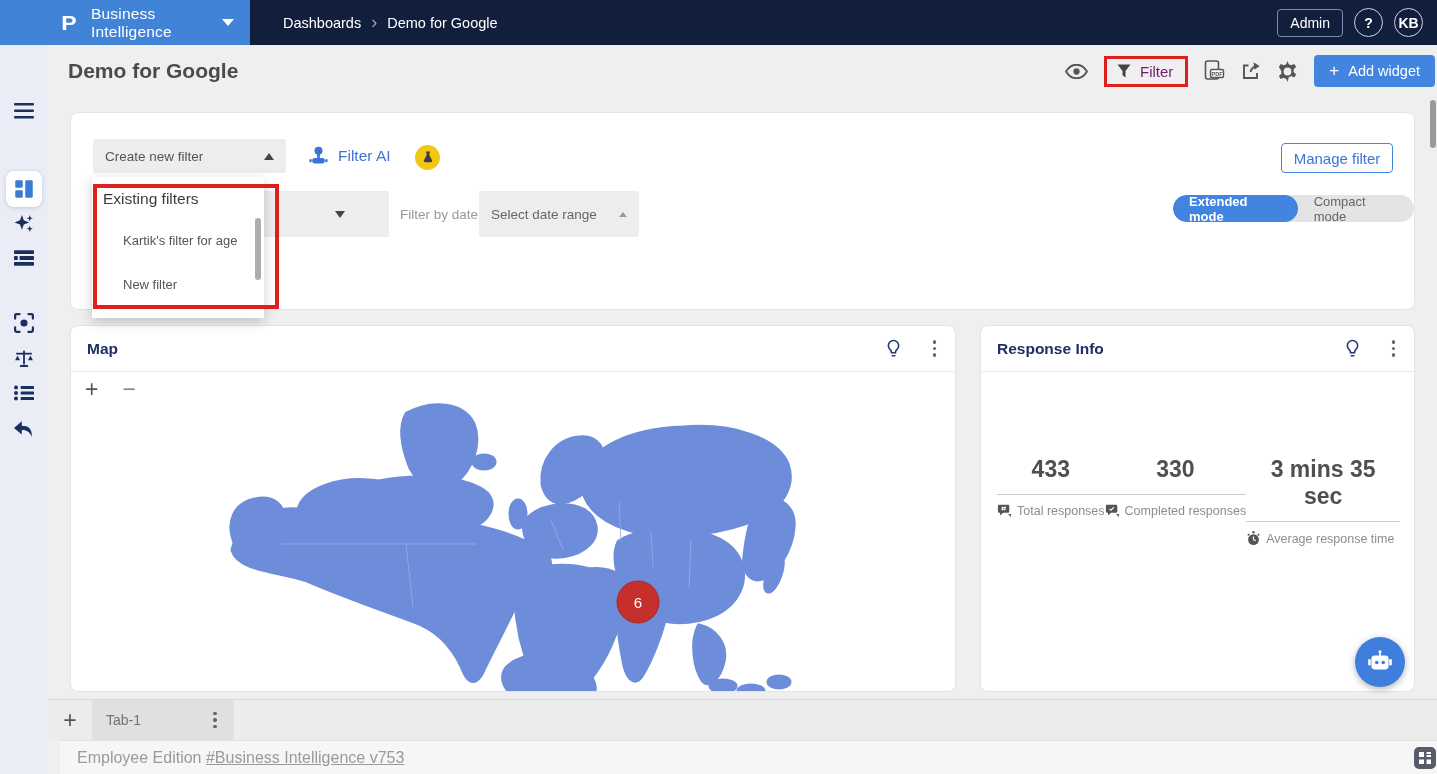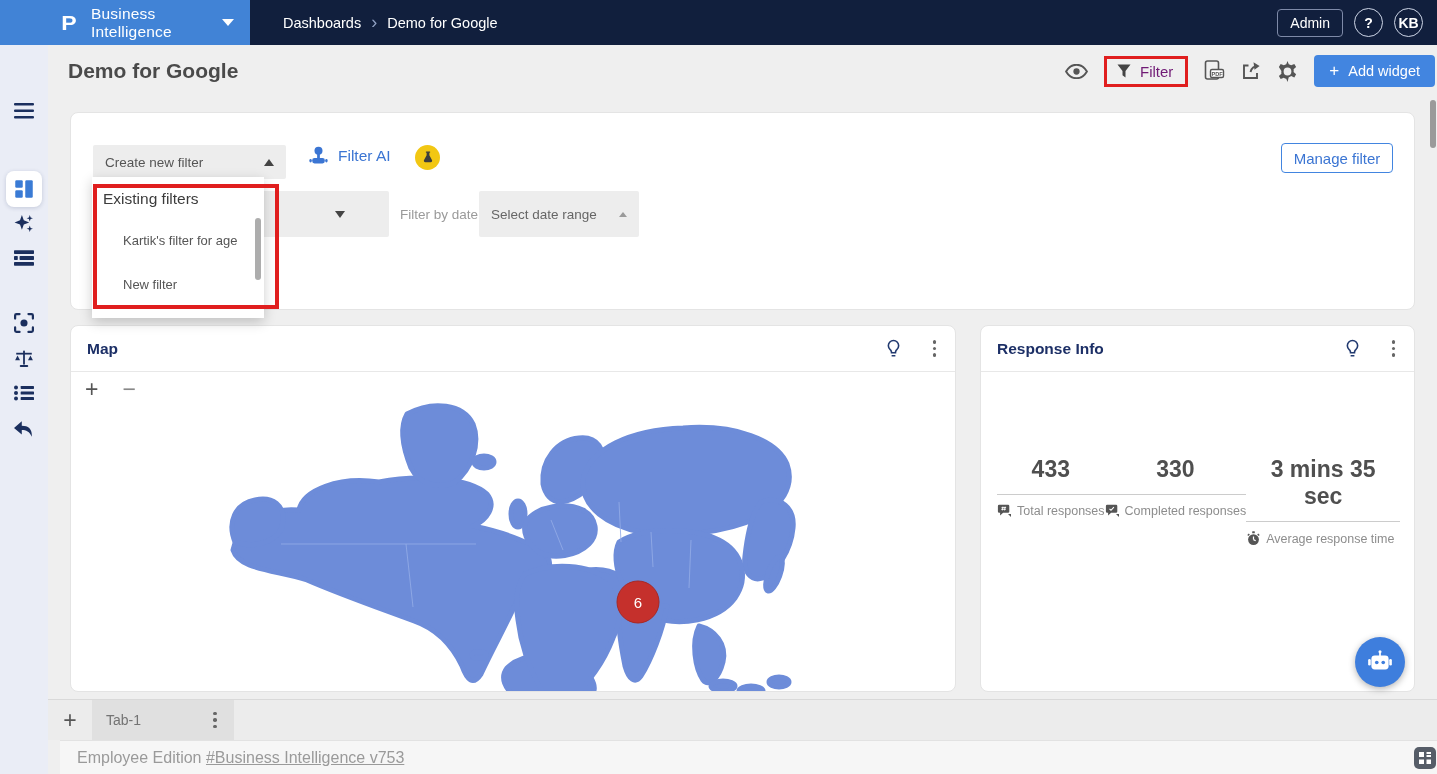--- a/index.html
+++ b/index.html
@@ -29,21 +29,21 @@
   .toolbar-right { margin-left:auto; display:flex; align-items:center; gap:16px; margin-right:2px; }
   .tool-ic { display:flex; align-items:center; cursor:pointer; }
   .filter-annot { border:3px solid var(--annotation_red); display:flex; align-items:center; gap:9px; padding:4px 12px 4px 10px; cursor:pointer; }
   .filter-annot span { font-size:15px; color:#701a75; }
   .add-widget-btn { background:var(--accent_blue); color:#fff; border:none; border-radius:4px; height:32px; padding:0 15px; display:flex; align-items:center; gap:9px; font-size:14.5px; cursor:pointer; font-family:inherit; }
   .add-widget-btn .plus { font-size:17px; }
 
   
   .filter-card { position:absolute; left:70px; top:112px; width:1345px; height:198px; background:#fff; border:1px solid #e4e4e4; border-radius:8px; z-index:5; }
   .select-box { background:#ededed; display:flex; align-items:center; font-size:13.5px; color:#555; cursor:pointer; border-radius:2px; }
-  .create-filter { position:absolute; left:22px; top:26px; width:193px; height:34px; padding:4px 12px;margin-top:6px; }
+  .create-filter { position:absolute; left:22px; top:26px; width:193px; height:34px; padding:4px 12px; }
   .caret-up-d { width:0; height:0; border-left:5.5px solid transparent; border-right:5.5px solid transparent; border-bottom:7px solid #444; margin-left:auto; }
   .caret-dn-d { width:0; height:0; border-left:5.5px solid transparent; border-right:5.5px solid transparent; border-top:7px solid #444; margin-left:auto; }
   .filter-ai { position:absolute; left:238px; top:33px; display:flex; align-items:center; gap:10px; color:var(--link_blue); font-size:15.5px; cursor:pointer; }
   .beta-badge { position:absolute; left:344px; top:32px; width:25px; height:25px; border-radius:50%; background:var(--badge_yellow); display:flex; align-items:center; justify-content:center; cursor:pointer; }
   .manage-filter { position:absolute; left:1210px; top:30px; width:112px; height:30px; border:1px solid var(--accent_blue); background:#fff; color:var(--link_blue); border-radius:4px; font-size:15px; display:flex; align-items:center; justify-content:center; cursor:pointer; font-family:inherit; }
   .row2-select { position:absolute; left:22px; top:78px; width:296px; height:46px; padding:0 28px 0 12px; z-index:1; }
   .filter-by-date { position:absolute; left:329px; top:78px; height:46px; display:flex; align-items:center; color:#9a9a9a; font-size:13.5px; }
   .date-range { position:absolute; left:408px; top:78px; width:160px; height:46px; padding:0 12px; color:#666; }
   .tiny-caret { width:0; height:0; border-left:4px solid transparent; border-right:4px solid transparent; border-bottom:5px solid #9a9a9a; margin-left:auto; }
   .mode-toggle { position:absolute; left:1102px; top:82px; height:27px; display:flex; background:#e4e4e4; border-radius:14px; overflow:hidden; }
@@ -245,20 +245,24 @@
   </div>
   <button class="manage-filter">Manage filter</button>
 
   <div class="select-box row2-select">
     <span class="caret-dn-d" style="margin-right:16px"></span>
   </div>
   <div class="filter-by-date">Filter by date</div>
   <div class="select-box date-range">
     <span>Select date range</span>
     <span class="tiny-caret"></span>
+  </div>
+  <div class="mode-toggle">
+    <div class="mode-seg mode-on">Extended mode</div>
+    <div class="mode-seg mode-off">Compact mode</div>
   </div>
 </section>
 
 <div class="dropdown-menu">
   <div class="dd-group">Existing filters</div>
   <div class="dd-opt dd-opt1">Kartik's filter for age</div>
   <div class="dd-opt dd-opt2">New filter</div>
   <div class="dd-scroll"></div>
 </div>
 <div class="annot-dd"></div>

